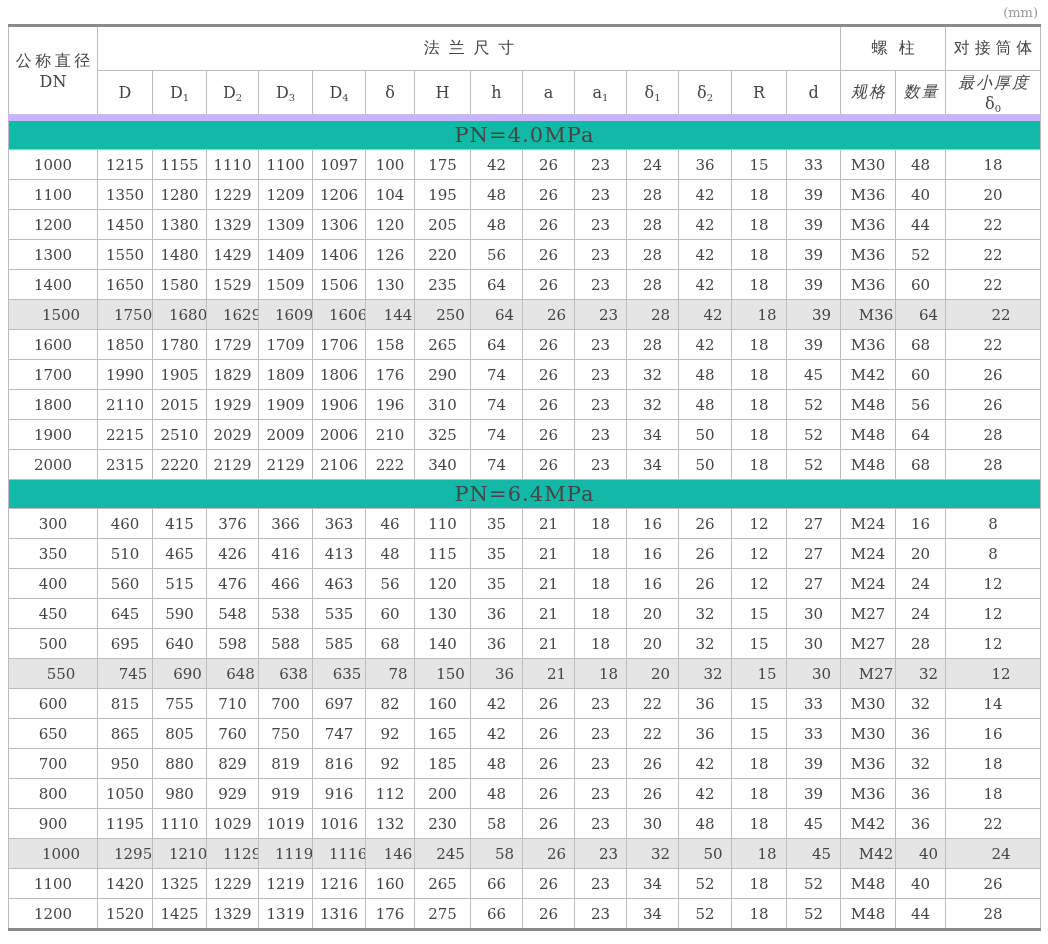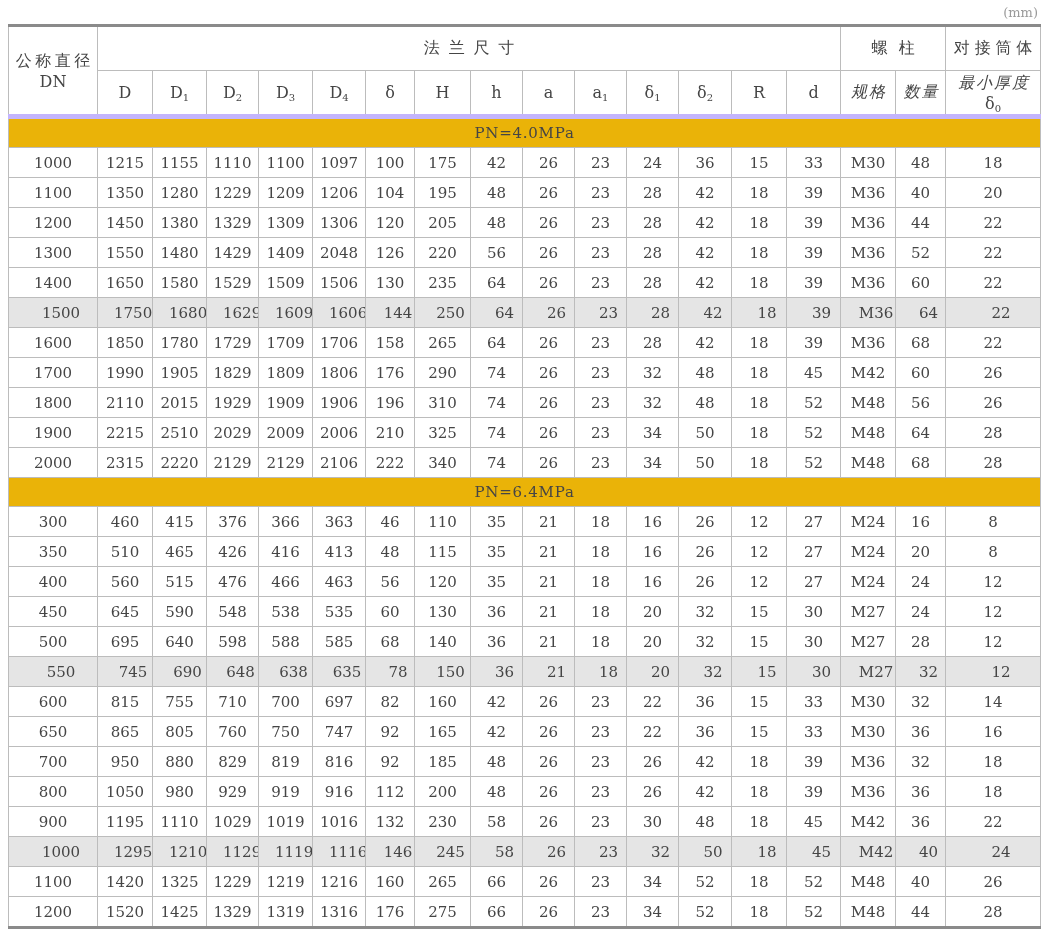--- a/index.html
+++ b/index.html
@@ -37,26 +37,26 @@
     border: 1px solid #bcbcbc;
     text-align: center;
     vertical-align: middle;
     color: #454545;
     font-weight: normal;
     padding: 0;
     overflow: hidden;
   }
   thead tr.grp th { height: 43px; font-size: 16px; }
   thead tr.sub th { height: 43px; font-size: 16px; }
-  thead { border-bottom: 5px solid #c4b5fd; }
+  thead { border-bottom: 7px solid #c4b5fd; }
   tbody td { height: 29px; font-size: 15px; }
   tr.section-row td {
-    background: #eab308;
+    background: #14b8a6;
     height: 28px;
-    font-size: 15px;
+    font-size: 21px;
     letter-spacing: 0.05em;
   }
   tr.hl td { background: #e5e5e5; padding-left: 16px; }
   sub {
     font-size: 10px;
     vertical-align: baseline;
     position: relative;
     top: 3px;
     line-height: 0;
   }
@@ -190,21 +190,21 @@
           <td>M36</td>
           <td>44</td>
           <td>22</td>
         </tr>
         <tr>
           <td>1300</td>
           <td>1550</td>
           <td>1480</td>
           <td>1429</td>
           <td>1409</td>
-          <td>2048</td>
+          <td>1406</td>
           <td>126</td>
           <td>220</td>
           <td>56</td>
           <td>26</td>
           <td>23</td>
           <td>28</td>
           <td>42</td>
           <td>18</td>
           <td>39</td>
           <td>M36</td>

